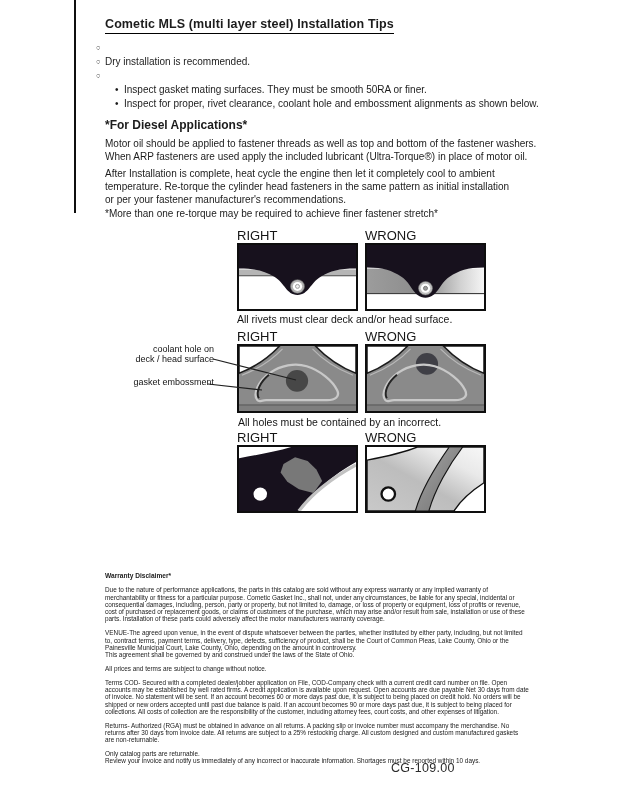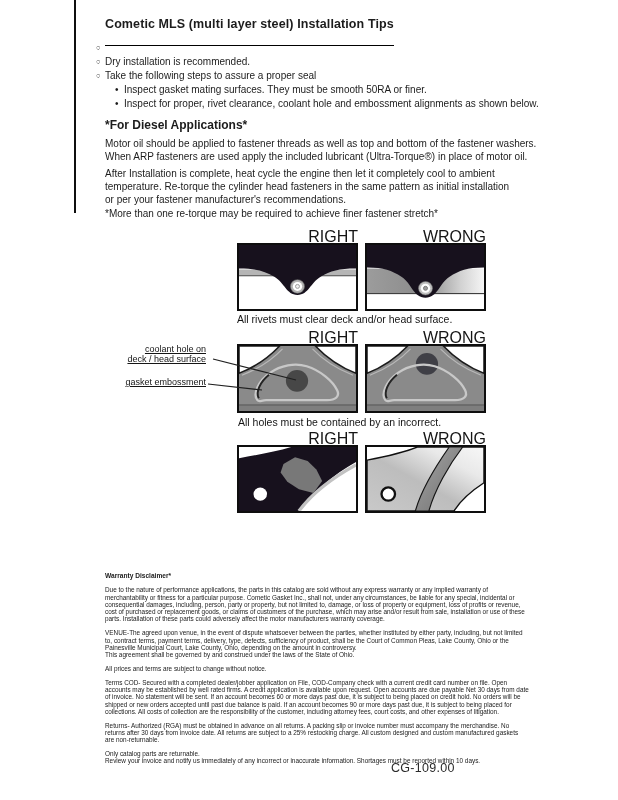--- a/index.html
+++ b/index.html
@@ -1,51 +1,51 @@
 <!DOCTYPE html>
 <html style="--text-ink: #1c1c1c; --diagram-dark: #17111d; --panel-gray: #8a8a8a; --deck-gray: #b5b5b5; --hole-gray: #474747; --emboss-line: #c8c8c8;"><head>
 <meta charset="utf-8">
 <style>
   html,body{margin:0;padding:0;background:#ffffff;}
   .page{position:relative;width:618px;height:800px;background:#fff;overflow:hidden;
         font-family:"Liberation Sans", sans-serif;color:var(--text-ink,#1c1c1c);}
   .scan-mark{position:absolute;left:74px;top:0;width:1.5px;height:213px;background:#0f0f0f;}
 
   .title{position:absolute;left:105px;top:17px;margin:0;font-size:12.5px;font-weight:bold;
-         letter-spacing:.1px;border-bottom:1.6px solid #000;padding-bottom:14px;display:inline-block;}
+         letter-spacing:.1px;border-bottom:1.6px solid #000;padding-bottom:2px;display:inline-block;}
 
   .bullets{position:absolute;left:96px;top:41px;margin:0;padding:0;list-style:none;
            font-size:10px;line-height:14px;}
   .bullets li{display:flex;}
   .bullets .mk{flex:none;width:9px;}
   .mk-circle{font-size:7.5px;line-height:14px;}
   .mk-dot{font-size:10px;line-height:14px;}
   .bullets li.sub{margin-left:19px;}
 
   .diesel-heading{position:absolute;left:105px;top:118px;font-size:12px;font-weight:bold;}
   .para{position:absolute;left:105px;margin:0;font-size:10px;line-height:13px;white-space:pre-line;}
   .p1{top:137px;} .p2{top:167px;}
   .note{position:absolute;left:105px;top:208px;margin:0;font-size:10px;}
 
-  .dlabel{position:absolute;width:121px;text-align:right;font-size:16px;color:#151515;}
+  .dlabel{position:absolute;width:121px;text-align:left;font-size:13px;color:#151515;}
   .l-r1l{left:237px;top:228px;} .l-r1r{left:365px;top:228px;}
   .l-r2l{left:237px;top:329px;} .l-r2r{left:365px;top:329px;}
   .l-r3l{left:237px;top:430px;} .l-r3r{left:365px;top:430px;}
 
   .panel{position:absolute;width:121px;height:68px;border:2px solid #0e0e0e;box-sizing:border-box;background:#fff;}
   .panel svg{display:block;width:100%;height:100%;}
   .p-r1l{left:237px;top:243px;} .p-r1r{left:365px;top:243px;}
   .p-r2l{left:237px;top:344px;height:69px;} .p-r2r{left:365px;top:344px;height:69px;}
   .p-r3l{left:237px;top:445px;} .p-r3r{left:365px;top:445px;}
 
   .caption{position:absolute;font-size:10.5px;color:#151515;white-space:pre-line;}
   .cap1{left:237px;top:313px;} .cap2{left:238px;top:416px;} .cap3{left:237px;top:517px;line-height:12px;}
 
-  .callout{position:absolute;left:109px;width:97px;text-align:right;font-size:9px;line-height:9.8px;
-           color:#151515;white-space:pre-line;text-decoration:underline;}
+  .callout{position:absolute;left:117px;width:97px;text-align:right;font-size:9px;line-height:9.8px;
+           color:#151515;white-space:pre-line;}
   .co1{top:345px;} .co2{top:378px;}
   .leaders{position:absolute;left:115px;top:342px;width:190px;height:55px;z-index:5;pointer-events:none;}
 
   .f-dark{fill:var(--diagram-dark,#17111d);}
   .f-panel{fill:var(--panel-gray,#8a8a8a);}
   .f-deck{fill:var(--deck-gray,#b5b5b5);}
   .f-hole{fill:var(--hole-gray,#474747);}
   .s-emboss{stroke:var(--emboss-line,#c8c8c8);}
 
   .disclaimer{position:absolute;left:105px;top:572px;width:424px;font-size:6.4px;line-height:7.3px;color:#1b1b1b;}
@@ -66,21 +66,20 @@
   <ul class="bullets">
     <li>
       <span class="mk mk-circle">○</span>
     </li>
     <li>
       <span class="mk mk-circle">○</span>
       <span>Dry installation is recommended.</span>
     </li>
     <li>
       <span class="mk mk-circle">○</span>
-      <span>Take the following steps to assure a proper seal</span>
     </li>
     <li class="sub">
       <span class="mk mk-dot">•</span>
       <span>Inspect gasket mating surfaces.  They must be smooth 50RA or finer.</span>
     </li>
     <li class="sub">
       <span class="mk mk-dot">•</span>
       <span>Inspect for proper, rivet clearance, coolant hole and embossment alignments as shown below.</span>
     </li>
   </ul>

